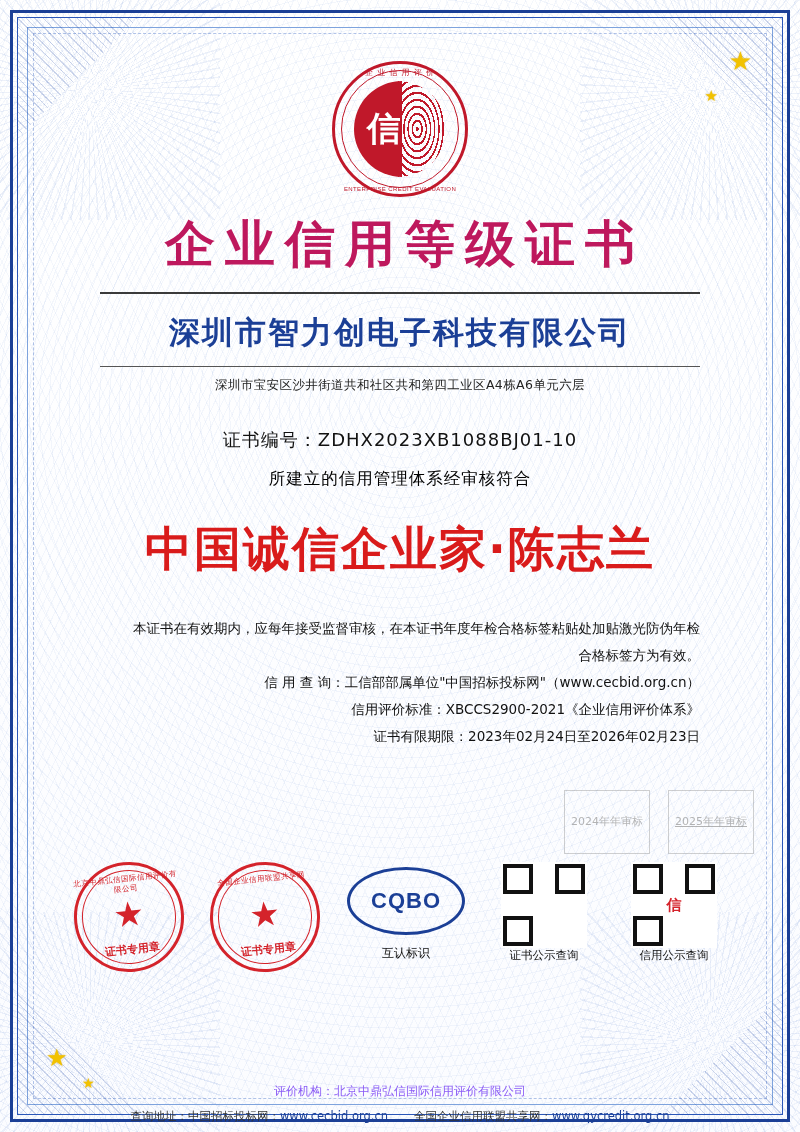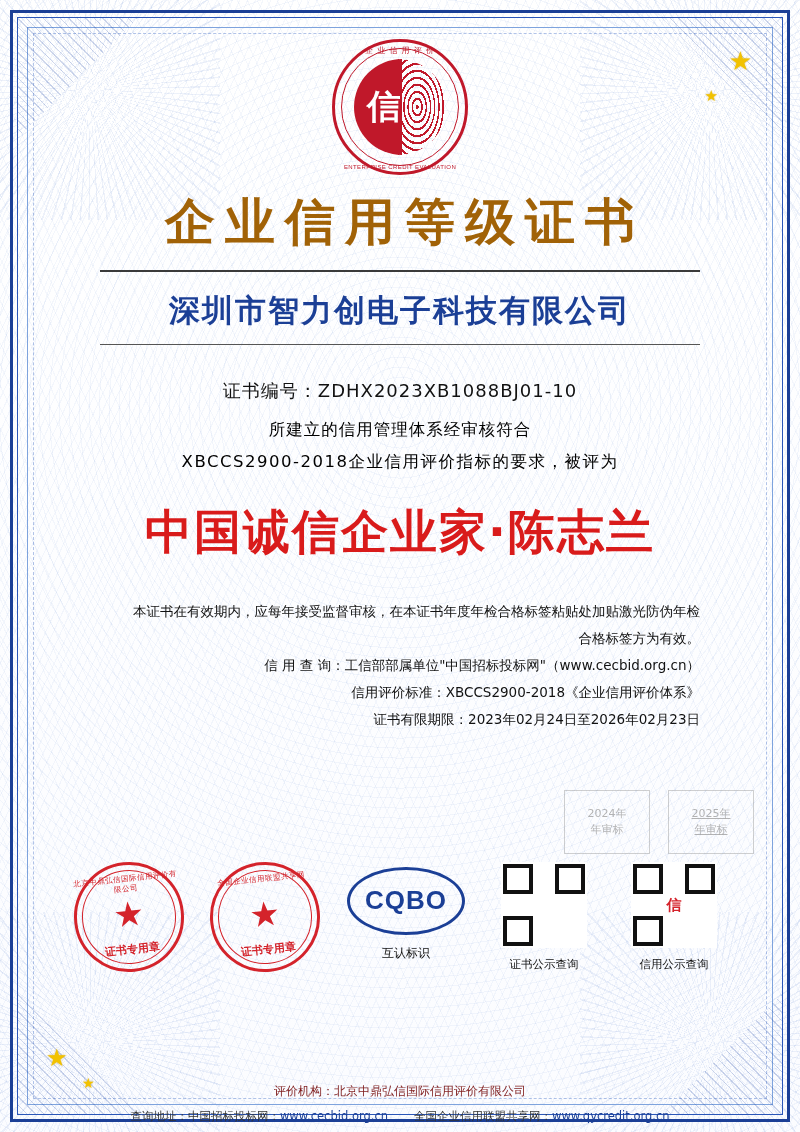--- a/index.html
+++ b/index.html
@@ -87,21 +87,21 @@
     position: absolute;
     inset: 36px;
     display: flex;
     flex-direction: column;
     align-items: center;
   }
 
   
   .emblem {
     position: relative;
-    margin-top: 3px;
+    margin-top: 25px;
     width: 136px;
     height: 136px;
   }
   .emblem .ring-outer {
     position: absolute;
     inset: 0;
     border-radius: 50%;
     border: 3px solid #c0182a;
   }
   .emblem .ring-inner {
@@ -144,21 +144,21 @@
     letter-spacing: 1px;
   }
   .emblem .arc-text-top { top: 6px; }
   .emblem .arc-text-bottom { bottom: 5px; font-size: 6px; letter-spacing: 0.4px; }
 
   .title-cn {
     margin-top: 14px;
     font-size: 50px;
     letter-spacing: 10px;
     font-weight: bold;
-    color: #a16207;
+    color: #be185d;
     font-family: "DejaVu Sans", "Liberation Sans", sans-serif;
     text-indent: 10px;
   }
   .title-en {
     margin-top: 6px;
     font-size: 25px;
     letter-spacing: 2.2px;
     font-weight: bold;
     color: #1a1a1a;
     font-family: "Liberation Sans", sans-serif;
@@ -225,21 +225,21 @@
   }
   .notes .n-indent { text-indent: 0; }
 
   
   .year-stamp {
     position: absolute;
     width: 84px; height: 62px;
     border: 1px solid rgba(150,150,150,0.45);
     color: rgba(140,140,140,0.65);
     font-size: 11px;
-    display: flex; flex-direction: column;
+    display: flex; flex-direction: row;
     align-items: center; justify-content: center;
     line-height: 1.5;
     font-family: "DejaVu Sans", "Liberation Sans", sans-serif;
   }
   .ys1 { right: 150px; top: 790px; }
   .ys2 { right: 46px; top: 790px; text-decoration: underline; }
 
   
   .seals {
     position: absolute;
@@ -290,21 +290,21 @@
     display: flex; flex-direction: column;
     align-items: center; justify-content: center;
   }
   .oval-logo .oval {
     width: 112px; height: 62px;
     border: 3px solid #1b3f96;
     border-radius: 50%;
     display: flex; align-items: center; justify-content: center;
     color: #1b3f96;
     font-weight: bold;
-    font-size: 26px;
+    font-size: 22px;
     letter-spacing: 1px;
     font-family: "Liberation Sans", sans-serif;
   }
   .oval-logo .oval-caption {
     margin-top: 10px;
     font-size: 12px;
     color: #111;
     font-family: "DejaVu Sans", "Liberation Sans", sans-serif;
   }
   .qr-block {
@@ -341,35 +341,34 @@
     left: 50%; top: 50%;
     transform: translate(-50%, -50%);
     width: 20px; height: 20px;
     background: #fff;
     color: #d4232b;
     font-size: 15px;
     display: flex; align-items: center; justify-content: center;
     font-weight: bold;
   }
   .qr-caption {
-    margin-top: 9px;
     font-size: 11.5px;
     color: #111;
     font-family: "DejaVu Sans", "Liberation Sans", sans-serif;
   }
 
   .footer {
     position: absolute;
     left: 0; right: 0;
     bottom: 8px;
     text-align: center;
   }
   .footer .f-org {
     font-size: 12px;
-    color: #7f1d1d;
+    color: #8b5cf6;
     font-family: "DejaVu Sans", "Liberation Sans", sans-serif;
   }
   .footer .f-links {
     margin-top: 9px;
     font-size: 11.5px;
     color: #333;
     font-family: "DejaVu Sans", "Liberation Sans", sans-serif;
   }
   .footer .f-links a, .footer .f-links .url {
     color: #1b3f96;
@@ -417,35 +416,35 @@
     </div>
 
     <div class="title-cn">企业信用等级证书</div>
 
     <div class="rule"></div>
 
     <div class="company">深圳市智力创电子科技有限公司</div>
 
     <div class="rule2"></div>
 
+    <div class="address">深圳市宝安区沙井街道共和社区共和第四工业区A4栋A6单元六层</div>
 
     <div class="cert-no">
       <span>证书编号：</span><span>ZDHX2023XB1088BJ01-10</span>
     </div>
 
     <div class="body-line">所建立的信用管理体系经审核符合</div>
-    <div class="body-line second">XBCCS2900-2018企业信用评价指标的要求，被评为</div>
 
     <div class="award">中国诚信企业家·陈志兰</div>
 
     <div class="notes">
       <div>本证书在有效期内，应每年接受监督审核，在本证书年度年检合格标签粘贴处加贴激光防伪年检</div>
       <div>合格标签方为有效。</div>
       <div class="n-indent">信 用 查 询：工信部部属单位"中国招标投标网"（www.cecbid.org.cn）</div>
-      <div class="n-indent">信用评价标准：XBCCS2900-2018《企业信用评价体系》</div>
+      <div class="n-indent">信用评价标准：XBCCS2900-2021《企业信用评价体系》</div>
       <div class="n-indent">证书有限期限：2023年02月24日至2026年02月23日</div>
     </div>
   </div>
 
   <div class="year-stamp ys1">
     <span>2024年</span>
     <span>年审标</span>
   </div>
   <div class="year-stamp ys2">
     <span>2025年</span>

